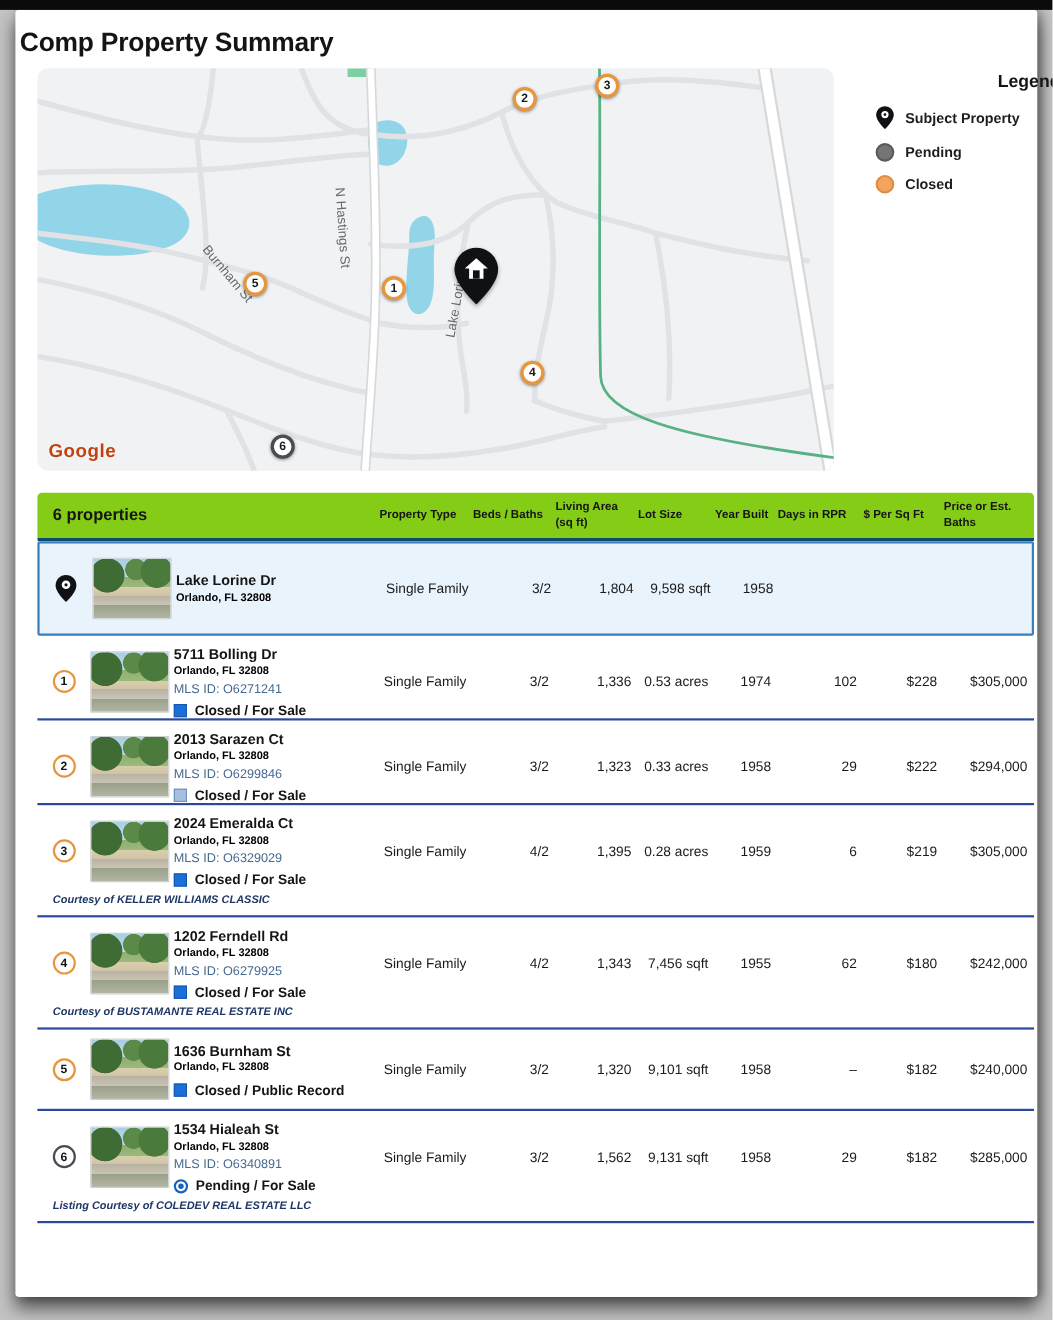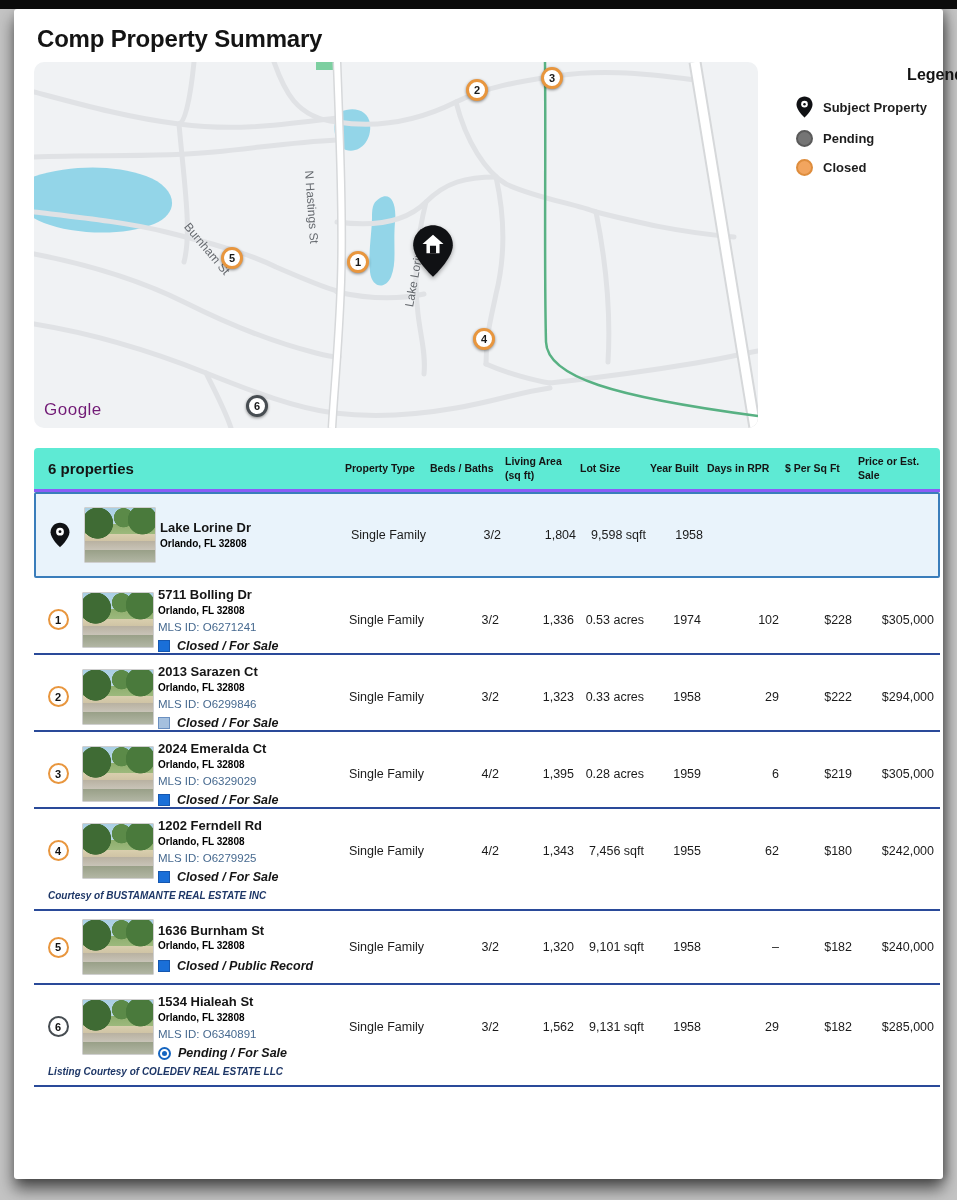--- a/index.html
+++ b/index.html
@@ -2,49 +2,49 @@
 <html><head>
 <meta charset="utf-8">
 <style>
   * { margin:0; padding:0; box-sizing:border-box; }
   html,body { width:957px; height:1200px; font-family:"Liberation Sans",sans-serif; }
   .screen { position:relative; width:957px; height:1200px; background:#c4c4c4; overflow:hidden; }
   .topbar { position:absolute; top:0; left:0; right:0; height:9px; background:#0b0b0b; z-index:5; }
   .page { position:absolute; left:14px; top:9px; width:929px; height:1170px; background:#ffffff;
           border-radius:3px; box-shadow:0 10px 16px rgba(0,0,0,.6), 4px 0 8px rgba(0,0,0,.25); }
 
-  .page-title { position:absolute; left:23px; top:16px; font-size:24px; font-weight:bold; color:#141414; letter-spacing:-0.2px; }
+  .page-title { position:absolute; left:4px; top:16px; font-size:24px; font-weight:bold; color:#141414; letter-spacing:-0.2px; }
 
   
   .map { position:absolute; left:20px; top:53px; width:724px; height:366px; background:#f0f2f4;
          border-radius:10px; overflow:hidden; }
   .map svg.roads { position:absolute; left:0; top:0; }
   .street-label { position:absolute; font-size:12px; color:#65696e; white-space:nowrap;
                   text-shadow:0 0 2px #f0f2f4,0 0 2px #f0f2f4; }
   .lbl-hastings { left:282px; top:108px; transform:rotate(86deg); transform-origin:left top; }
   .lbl-burnham  { left:158px; top:158px; transform:rotate(50deg); transform-origin:left top; }
   .lbl-lorine   { left:382px; top:232px; transform:rotate(-80deg); transform-origin:left bottom; }
   .mmark { position:absolute; width:22px; height:22px; border-radius:50%; background:#fff;
            border:3px solid #e8963e; display:flex; align-items:center; justify-content:center;
            font-size:11px; font-weight:bold; color:#1a1a1a; box-shadow:0 1px 3px rgba(0,0,0,.45); }
   .subject-pin-map { position:absolute; left:378px; top:162px; width:42px; height:54px; filter:drop-shadow(0 2px 2px rgba(0,0,0,.35)); }
-  .gmap-logo { position:absolute; left:10px; bottom:8px; font-size:17px; font-weight:normal; color:#701a75;
+  .gmap-logo { position:absolute; left:10px; bottom:8px; font-size:17px; font-weight:bold; color:#c2410c;
                letter-spacing:.5px; text-shadow:0 0 1px #ffffff; }
 
   
   .legend { position:absolute; left:782px; top:57px; width:168px;text-align:right; }
   .legend-title { font-size:16px; font-weight:bold; color:#141414; margin-bottom:12px; }
   .legend-item { display:flex; align-items:center; gap:10px; margin-bottom:12px; }
   .legend-item .txt { font-size:13px; font-weight:bold; color:#1d1d1d; }
   .legend-dot { width:17px; height:17px; border-radius:50%; }
 
   
   .comp-table { position:absolute; left:20px; top:439px; width:906px; border-bottom:2px solid #2a4a99; }
   .grid-cols { display:grid; grid-template-columns:48px 76px 187px 85px 75px 75px 70px 57px 78px 73px 82px; }
-  .thead { background:#5eead4; border-radius:4px 4px 0 0; border-bottom:3px solid #8b5cf6;
+  .thead { background:#84cc16; border-radius:4px 4px 0 0; border-bottom:3px solid #0c4a6e;
            min-height:44px; align-items:center; }
   .thead .count { grid-column:1/4; font-size:15px; font-weight:bold; color:#151515; padding-left:14px; }
   .thead .col { font-size:10.5px; font-weight:bold; color:#151515; line-height:1.3; padding-right:8px; }
 
   .prow { align-items:center; position:relative; }
   .subject-row { min-height:86px; background:#e9f3fb; border:2px solid #3a7dbb; border-radius:2px; }
   .comp-row { border-bottom:2px solid #2a4a99; padding-top:8px; }
   .comp-row.no-courtesy { padding-bottom:8px; }
 
   .badge-cell { display:flex; justify-content:center; }
@@ -54,21 +54,21 @@
            background:
              radial-gradient(circle at 18% 28%, #3f6b34 0 22%, transparent 23%),
              radial-gradient(circle at 82% 22%, #4a7a3c 0 20%, transparent 21%),
              radial-gradient(circle at 55% 18%, #5b8a48 0 16%, transparent 17%),
              linear-gradient(180deg,#a9cfe4 0%,#bcd8e6 30%,#8fae6e 30%,#9cb97c 48%,#d9cfae 48%,#cfc3a4 62%,#b9b2a2 62%,#c9c4b8 78%,#99a088 78%,#b2b6a4 100%);
   }
   .info-cell { padding-right:6px; }
   .addr { font-size:13px; font-weight:bold; color:#151515; line-height:1.35; }
   .city { font-size:10px; font-weight:bold; color:#000000; line-height:1.35; }
   .mls { font-size:11.5px; color:#46698f; margin-top:4px; }
-  .statusline { display:flex; align-items:center; gap:7px; margin-top:6px;font-style:italic; }
+  .statusline { display:flex; align-items:center; gap:7px; margin-top:6px; }
   .statusline .txt { font-size:12.5px; font-weight:bold; color:#151515; }
   .swatch { width:12px; height:12px; border:1px solid #1557b0; flex:0 0 auto; }
   .donut { width:13px; height:13px; border-radius:50%; border:2px solid #1565c0; position:relative; flex:0 0 auto; }
   .donut::after { content:""; position:absolute; left:2px; top:2px; width:5px; height:5px; border-radius:50%; background:#1565c0; }
   .val { font-size:12.5px; color:#1b1b1b; padding-right:6px;text-align:right; }
   .courtesy { grid-column:1/12; font-size:10px; font-style:italic; font-weight:bold; color:#1e3767;
               padding:6px 0 8px 14px; }
   .subject-pin-table { width:20px; height:26px; }
 </style>
 </head>
@@ -164,21 +164,21 @@
 
       <div class="grid-cols thead">
         <div class="count">6 properties</div>
         <div class="col">Property Type</div>
         <div class="col">Beds / Baths</div>
         <div class="col">Living Area (sq ft)</div>
         <div class="col">Lot Size</div>
         <div class="col">Year Built</div>
         <div class="col">Days in RPR</div>
         <div class="col">$ Per Sq Ft</div>
-        <div class="col">Price or Est. Sale</div>
+        <div class="col">Price or Est. Baths</div>
       </div>
 
       <div class="grid-cols prow subject-row">
         <div class="badge-cell">
           <svg class="subject-pin-table" viewBox="0 0 36 46">
             <path d="M18 1C8.6 1 1 8.6 1 18c0 11.5 17 27 17 27s17-15.5 17-27C35 8.6 27.4 1 18 1z" fill="#101114"></path>
             <circle cx="18" cy="17" r="7" fill="#ffffff"></circle>
             <circle cx="18" cy="17" r="2.6" fill="#101114"></circle>
           </svg>
         </div>
@@ -268,20 +268,21 @@
           </div>
         </div>
         <div class="val">Single Family</div>
         <div class="val">4/2</div>
         <div class="val">1,395</div>
         <div class="val">0.28 acres</div>
         <div class="val">1959</div>
         <div class="val">6</div>
         <div class="val">$219</div>
         <div class="val">$305,000</div>
+        <div class="courtesy">Courtesy of KELLER WILLIAMS CLASSIC</div>
       </div>
 
       <div class="grid-cols prow comp-row">
         <div class="badge-cell">
             <span class="badge" style="border-color: rgb(232, 150, 62);">4</span>
           </div>
         <div>
             <div class="thumb"></div>
           </div>
         <div class="info-cell">

